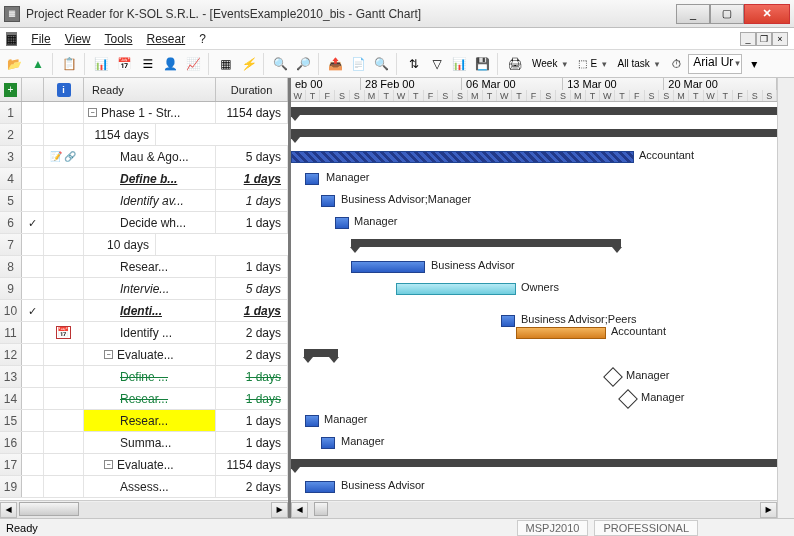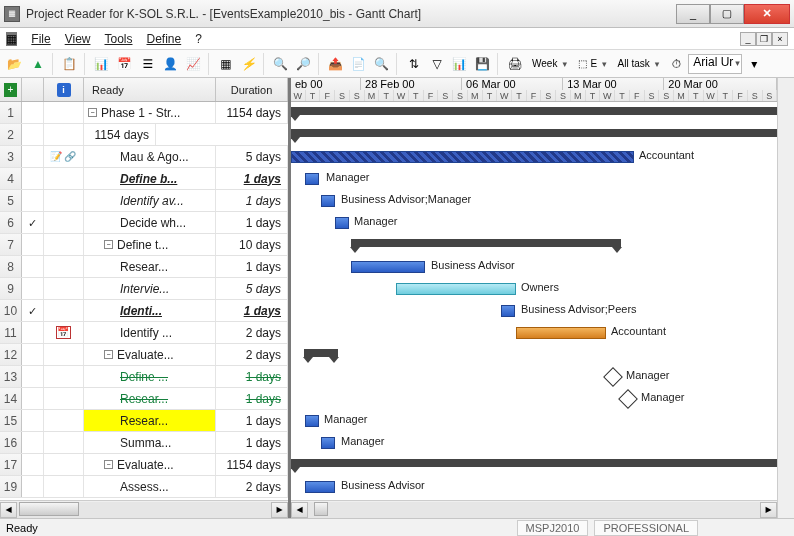--- a/index.html
+++ b/index.html
@@ -113,21 +113,21 @@
     <div class="wbtn">▢</div>
     <div class="wbtn close">✕</div>
   </div>
 </div>
 
 <div class="menubar">
   <div class="app-icon" style="background:#777">▦</div>
   <div class="menuitem"><span class="ul">File</span></div>
   <div class="menuitem"><span class="ul">View</span></div>
   <div class="menuitem"><span class="ul">Tools</span></div>
-  <div class="menuitem"><span class="ul">Define</span></div>
+  <div class="menuitem"><span class="ul">Resear</span></div>
   <div class="menuitem">?</div>
   <div class="mdi-btns">
     <div class="mb">_</div>
     <div class="mb">❐</div>
     <div class="mb">×</div>
   </div>
 </div>
 
 <div class="toolbar">
   <div class="tool">📂</div>
@@ -239,24 +239,20 @@
           <div class="cell indic"></div>
           <div class="cell name indent2">
             <span class="">Decide wh...</span>
           </div>
           <div class="cell dur ">1 days</div>
         </div>
         <div class="row summary">
           <div class="cell num">7</div>
           <div class="cell chk"></div>
           <div class="cell indic"></div>
-          <div class="cell name indent1">
-            <span class="exp">−</span>
-            <span class="">Define t...</span>
-          </div>
           <div class="cell dur ">10 days</div>
         </div>
         <div class="row">
           <div class="cell num">8</div>
           <div class="cell chk"></div>
           <div class="cell indic"></div>
           <div class="cell name indent2">
             <span class="">Resear...</span>
           </div>
           <div class="cell dur ">1 days</div>
@@ -441,21 +437,21 @@
               <div class="bar sum" style="left: 60px; width: 270px;"></div>
             </div>
             <div class="grow" style="top: 154px;">
               <div class="bar task" style="left: 60px; width: 74px;"></div>
               <div class="barlabel" style="left: 140px;">Business Advisor</div>
             </div>
             <div class="grow" style="top: 176px;">
               <div class="bar cyan" style="left: 105px; width: 120px;"></div>
               <div class="barlabel" style="left: 230px;">Owners</div>
             </div>
-            <div class="grow" style="top: 198px; padding-left: 8px;">
+            <div class="grow" style="top: 208px; padding-left: 8px;">
               <div class="bar task" style="left: 210px; width: 14px;"></div>
               <div class="barlabel" style="left: 230px;">Business Advisor;Peers</div>
             </div>
             <div class="grow" style="top: 220px;">
               <div class="bar prog" style="left: 225px; width: 90px;"></div>
               <div class="barlabel" style="left: 320px;">Accountant</div>
             </div>
             <div class="grow" style="top: 242px;">
               <div class="bar sum" style="left: 13px; width: 34px;"></div>
             </div>

